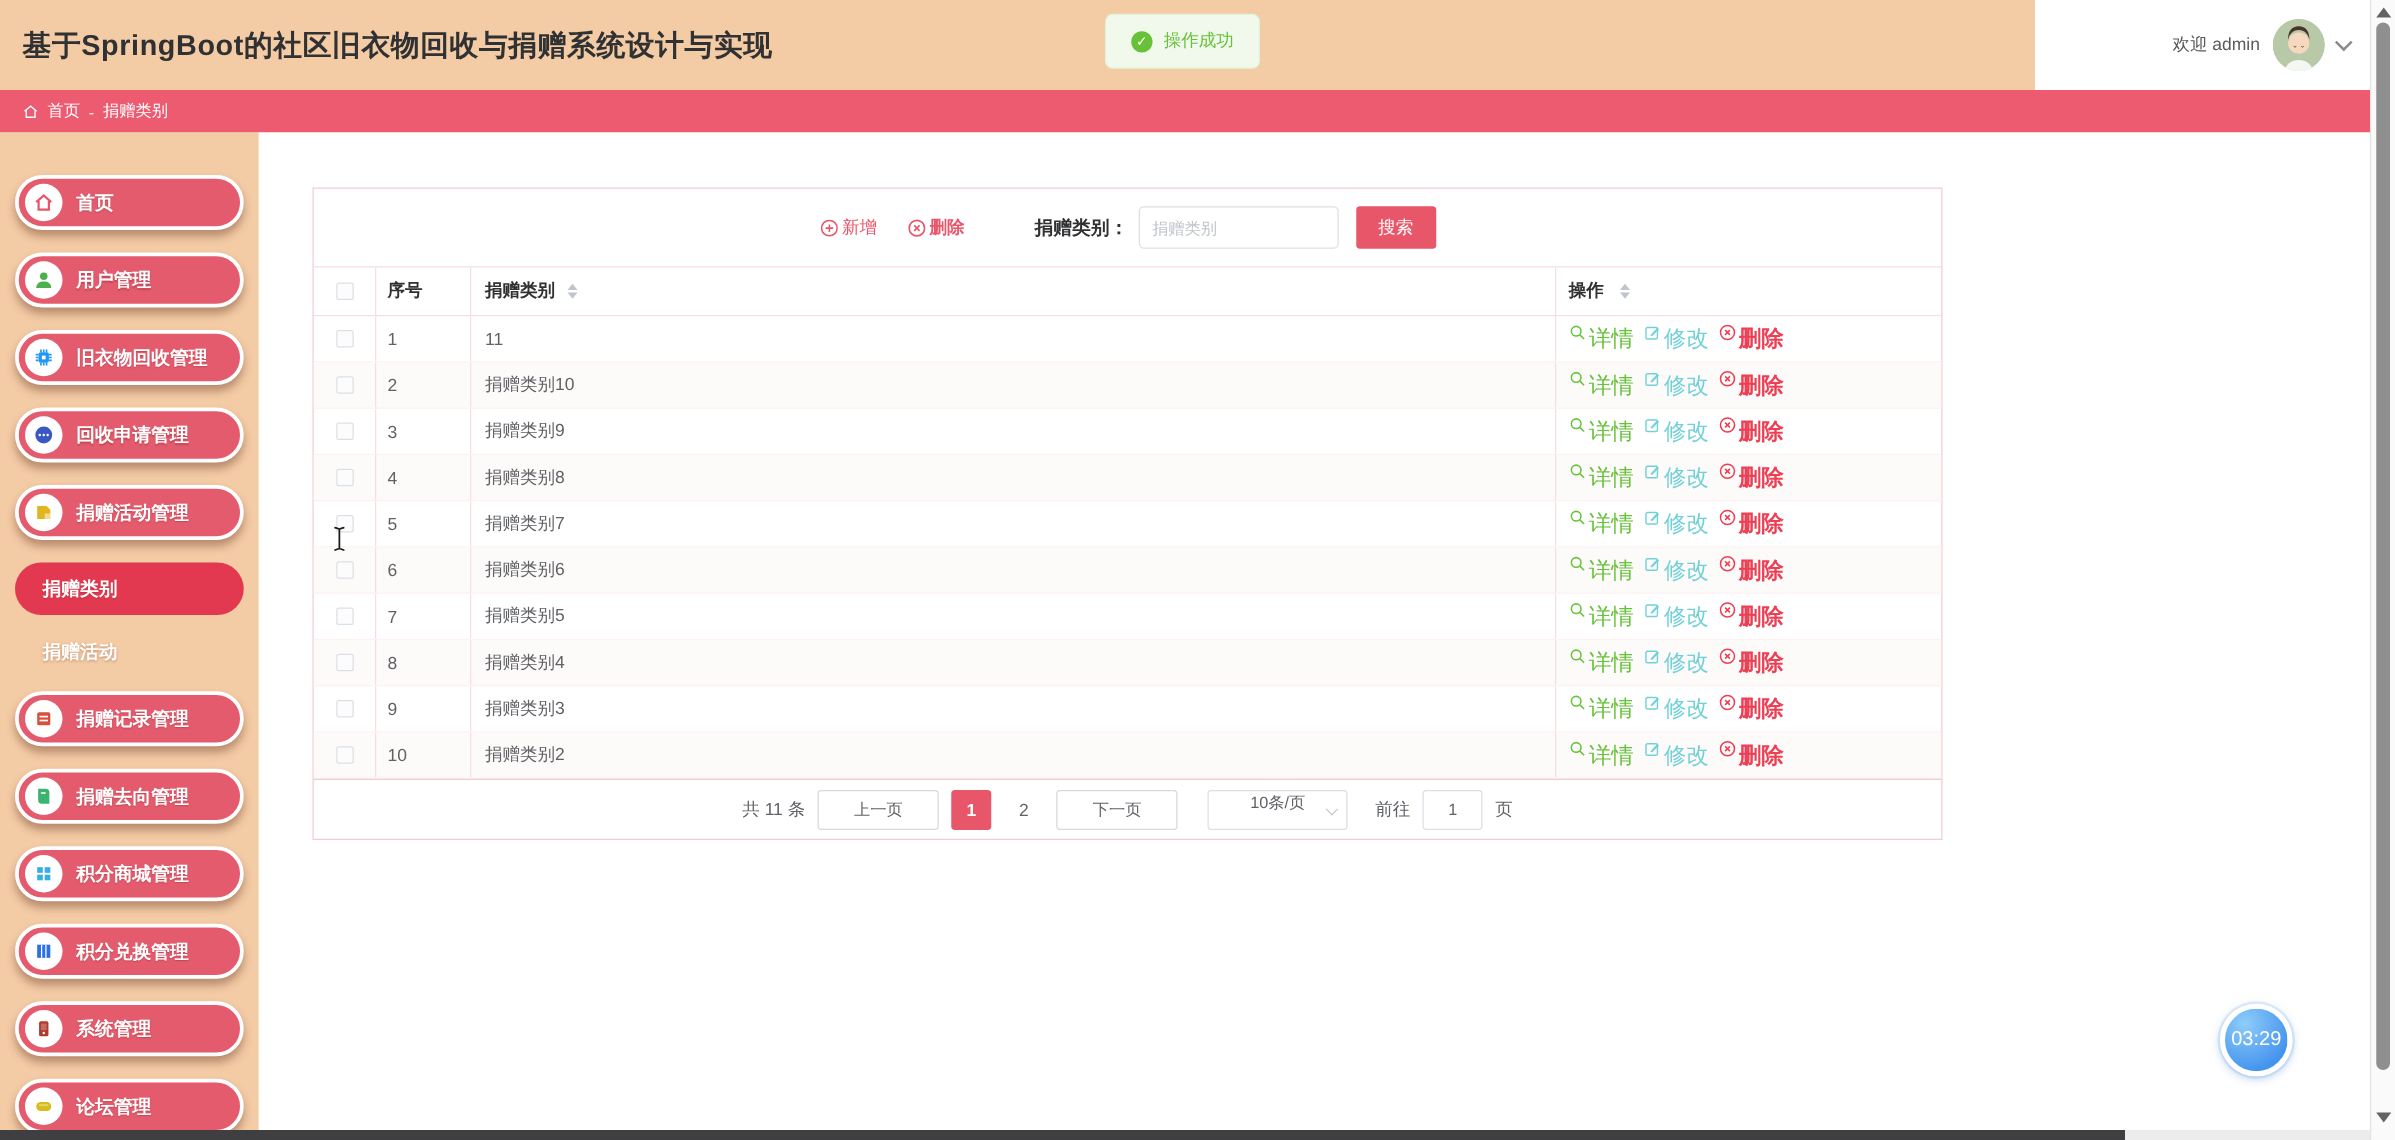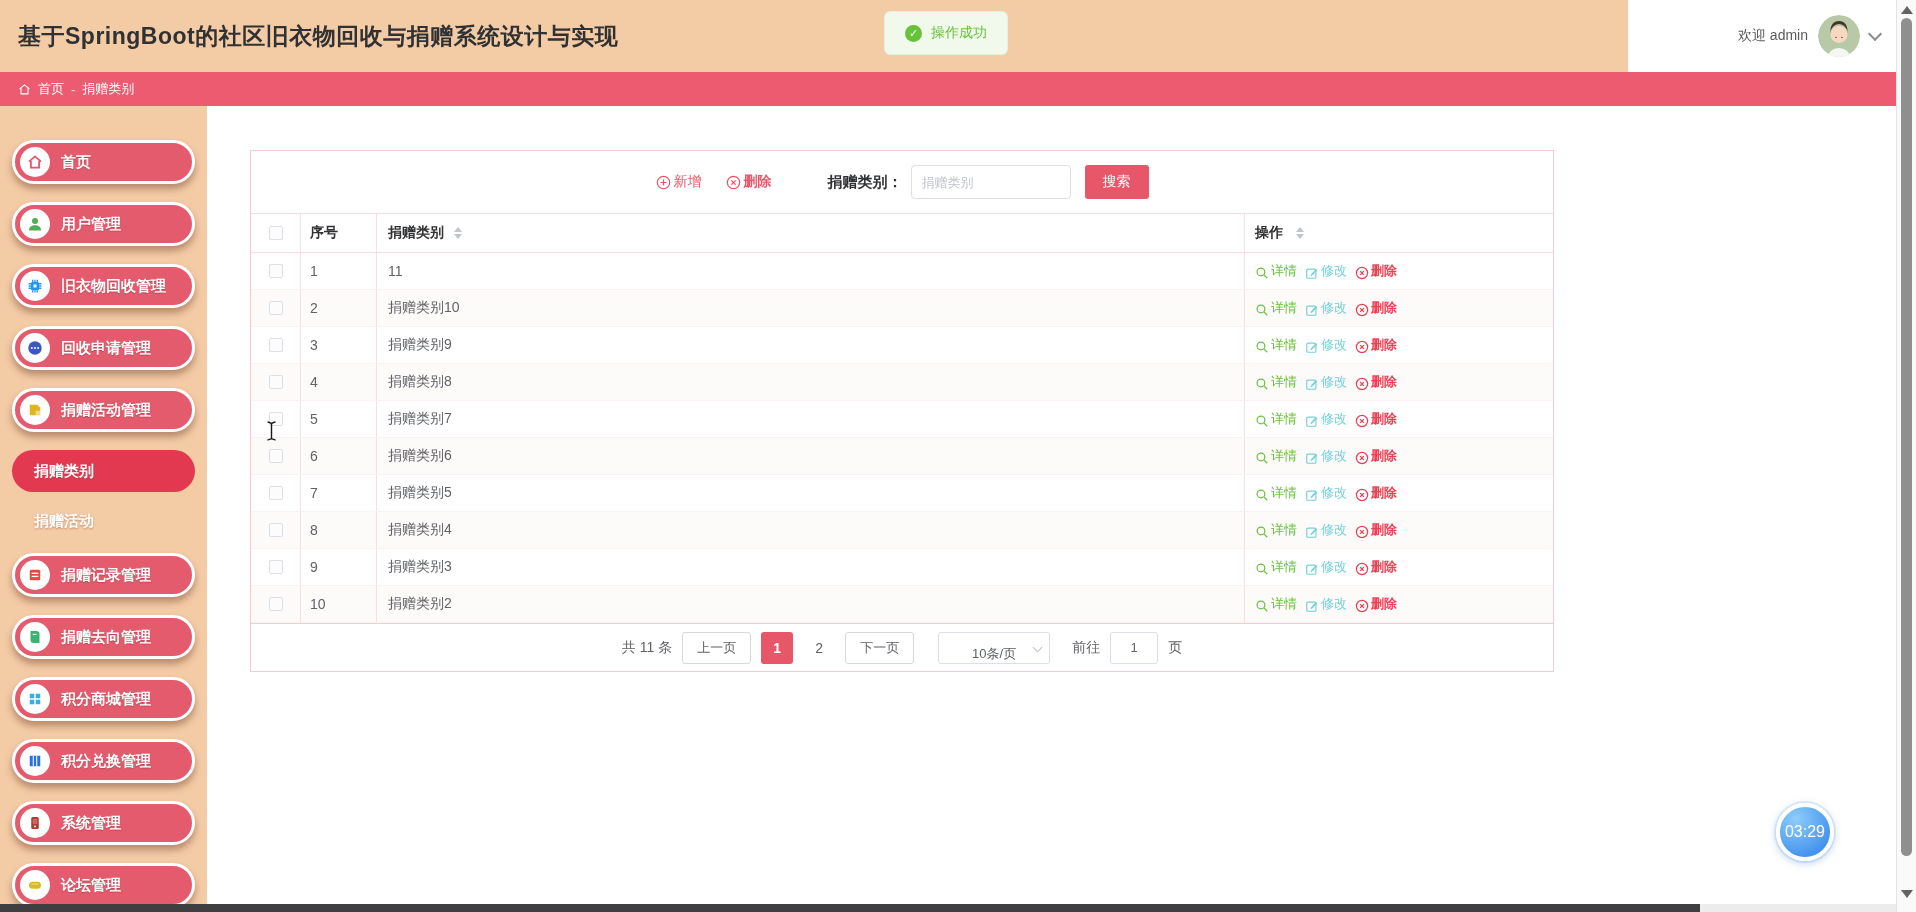--- a/index.html
+++ b/index.html
@@ -73,36 +73,36 @@
     border-right:1px solid #f8dee3; }
   .col-category { flex:1; padding-left:11px; align-self:stretch; display:flex; align-items:center;
     border-right:1px solid #f8dee3; gap:5px; }
   .col-actions { width:308px; padding-left:10px; display:flex; align-items:center; gap:8px;
     align-self:stretch; }
   .checkbox { width:14px; height:14px; border:1px solid #dcdfe6; border-radius:2px; background:#fcfcfc; cursor:pointer; }
   .sort { display:inline-flex; flex-direction:column; gap:2px; margin-left:5px; }
   .sort i { width:0; height:0; border-left:4px solid transparent; border-right:4px solid transparent; display:block; }
   .sort .up { border-bottom:5px solid #c0c4cc; }
   .sort .down { border-top:5px solid #c0c4cc; }
-  .act { display:flex; align-items:flex-end; gap:2px; font-size:13px; cursor:pointer; }
+  .act { display:flex; align-items:flex-start; gap:2px; font-size:18px; cursor:pointer; }
   .act svg { width:14px; height:14px; }
   .act.detail { color:#67c23a; }
   .act.edit { color:#72d1d8; }
   .act.delete { color:#ed3f54; font-weight:bold; }
 
   
   .pager { height:48px; border-top:1px solid #f3ccd3; display:flex; align-items:center;
     justify-content:center; gap:10px; font-size:14px; color:#606266; }
-  .pg-btn { height:32px; padding:0 14px; background:#fff; border:1px solid #d9d9d9; border-radius:3px;
+  .pg-btn { height:32px; padding:0 28px; background:#fff; border:1px solid #d9d9d9; border-radius:3px;
     font-size:13px; color:#606266; display:flex; align-items:center; cursor:pointer; }
   .pg-num { width:32px; height:32px; display:flex; align-items:center; justify-content:center;
     border-radius:3px; cursor:pointer; }
   .pg-num.active { background:#e8566a; color:#fff; font-weight:bold; }
   .pg-select { position:relative; width:112px; height:32px; border:1px solid #dcdfe6; border-radius:3px;
-    background:#fff; display:flex; align-items:flex-end; justify-content:center; font-size:13px;
+    background:#fff; display:flex; align-items:flex-start; justify-content:center; font-size:13px;
     color:#606266; margin-left:14px; cursor:pointer; }
   .pg-select .sel-chevron { position:absolute; right:8px; top:11px; width:7px; height:7px;
     border-right:1.5px solid #c0c4cc; border-bottom:1.5px solid #c0c4cc; transform:rotate(45deg); }
   .goto-label { margin-left:12px; }
   .goto-input { width:48px; height:32px; border:1px solid #dcdfe6; border-radius:3px; text-align:center;
     font-size:13px; color:#606266; font-family:"Liberation Sans","DejaVu Sans",sans-serif; }
 
   
   .clock { position:absolute; left:1776px; top:803px; width:58px; height:58px; border-radius:50%;
     background:radial-gradient(circle at 32% 24%, #8ecdf9, #4493ee 75%);

